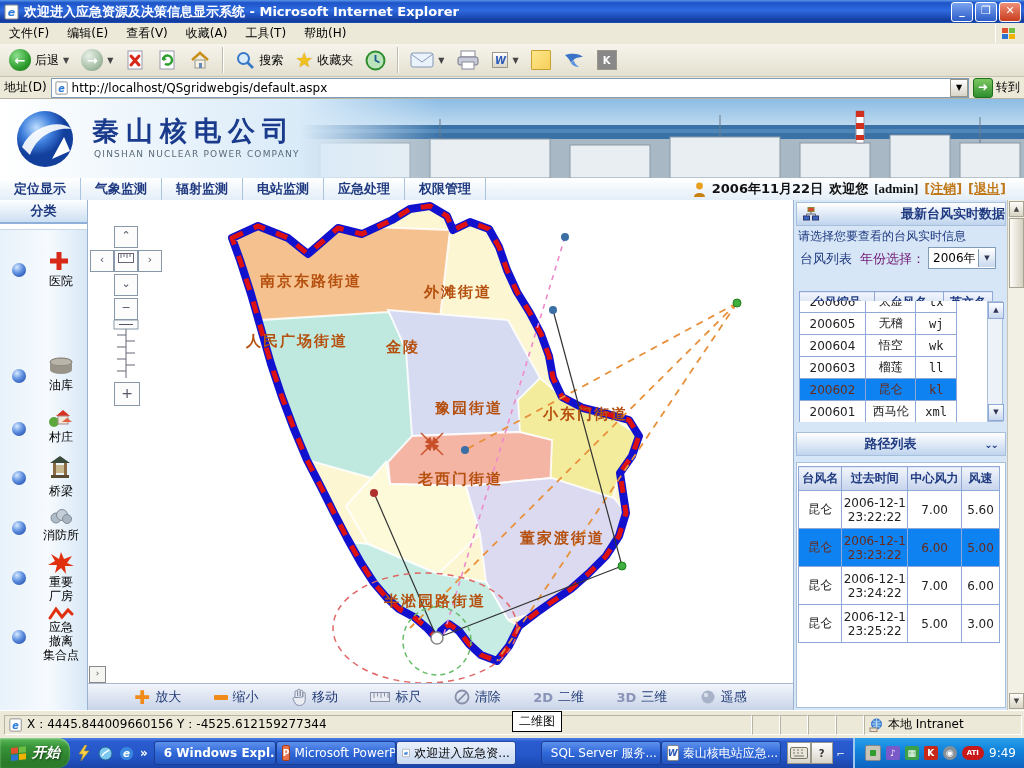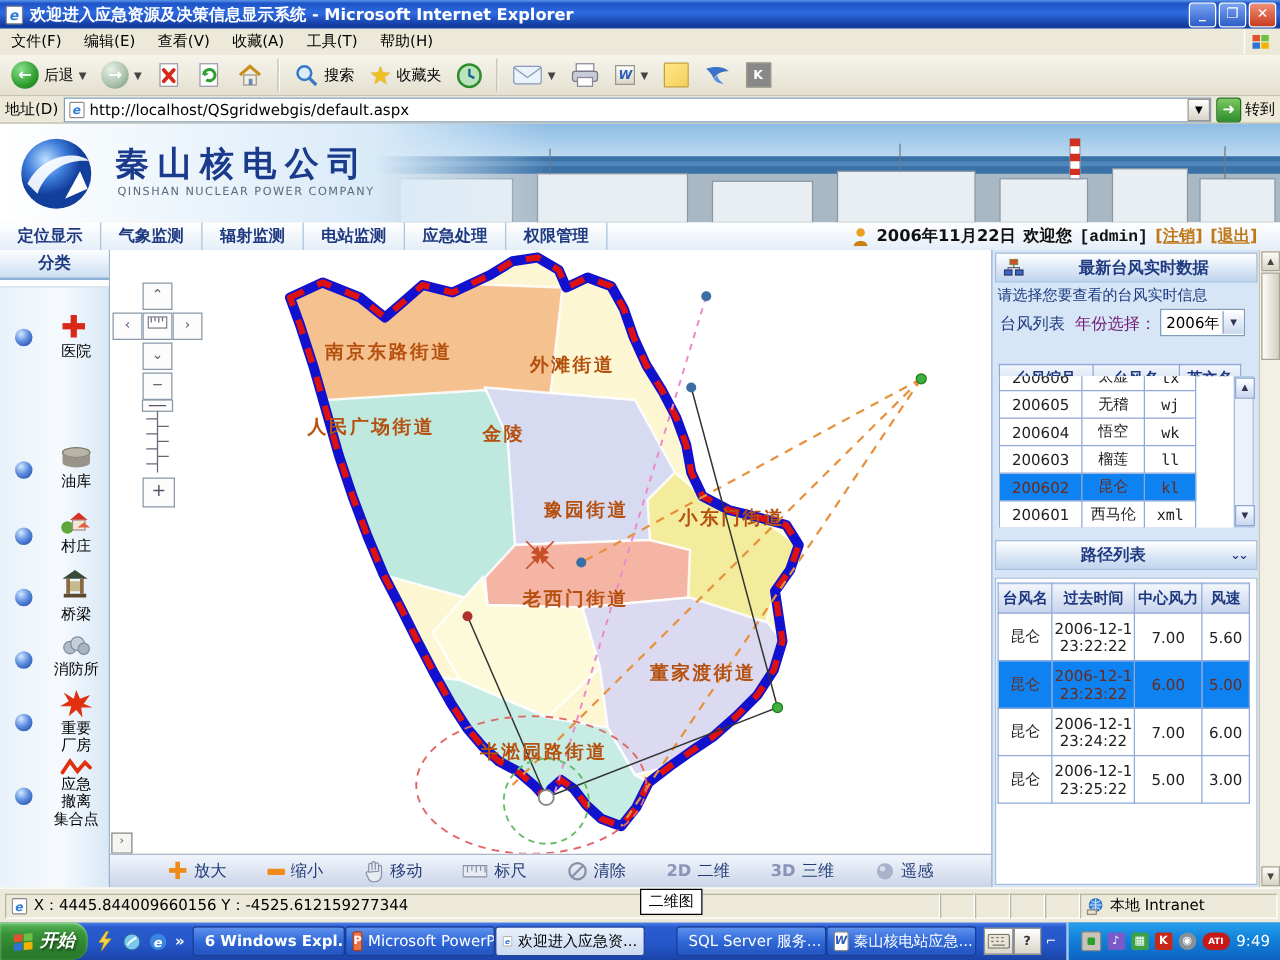--- a/index.html
+++ b/index.html
@@ -307,21 +307,21 @@
   <span class="nav-tab">电站监测</span>
   <span class="nav-tab">应急处理</span>
   <span class="nav-tab">权限管理</span>
   <span id="nav-right">
     <svg width="13" height="15" viewBox="0 0 13 15">
         <circle cx="6.5" cy="4" r="3.4" fill="#E8A020"></circle>
         <path d="M1 15 C1 9.5 12 9.5 12 15 Z" fill="#C88010"></path>
       </svg>
     <span>2006年11月22日</span>
     <span>欢迎您</span>
-    <span style="font-family:Liberation Mono, monospace;">[admin]</span>
+    <span style="font-family:Liberation Serif, serif;">[admin]</span>
     <span class="nav-link">[注销]</span>
     <span class="nav-link">[退出]</span>
   </span>
 </div>
 
 <div class="abs" id="sidebar">
   <div id="sb-header">分类</div>
   <div style="height:5px;background:#fff;border-bottom:1px solid #C8D8E8;"></div>
 
   <div class="sb-item" style="top:48px;height:44px;">
@@ -543,21 +543,21 @@
 </div>
 
 <div class="abs" id="rightpanel">
   <div class="rp-bar" style="top:2px;">
     <svg width="16" height="14" viewBox="0 0 16 14" style="margin:0 6px;">
         <rect x="5" y="0.5" width="6" height="4" fill="#D84830" stroke="#883"></rect>
         <rect x="0.5" y="9" width="6" height="4" fill="#3868C8" stroke="#336"></rect>
         <rect x="9.5" y="9" width="6" height="4" fill="#3868C8" stroke="#336"></rect>
         <path d="M8 4.5 V7 M3.5 9 V7 H12.5 V9" fill="none" stroke="#667"></path>
       </svg>
-    <span style="flex:1;text-align:center;">最新台风实时数据</span>
+    <span style="flex:1;text-align:right;">最新台风实时数据</span>
   </div>
   <div class="abs" style="left:4px;top:28px;font-size:12px;color:#1F3A80;">请选择您要查看的台风实时信息</div>
   <div class="abs" style="left:6px;top:50px;font-size:13px;color:#1F3A80;">台风列表</div>
   <div class="abs" style="left:66px;top:50px;font-size:13px;color:#701a75;text-align:right;">年份选择：</div>
   <div class="abs" style="left:134px;top:47px;width:66px;height:20px;background:#fff;border:1px solid #7F9DB9;display:flex;align-items:center;">
     <span style="flex:1;padding-left:4px;color:#000;">2006年</span>
     <span style="width:16px;height:18px;background:linear-gradient(180deg,#FDFEFF,#C9D8EE);border-left:1px solid #7F9DB9;font-size:7px;text-align:center;line-height:18px;color:#335;">▼</span>
   </div>
 
   <table class="gis-table abs" style="left:5px;top:91px;">

